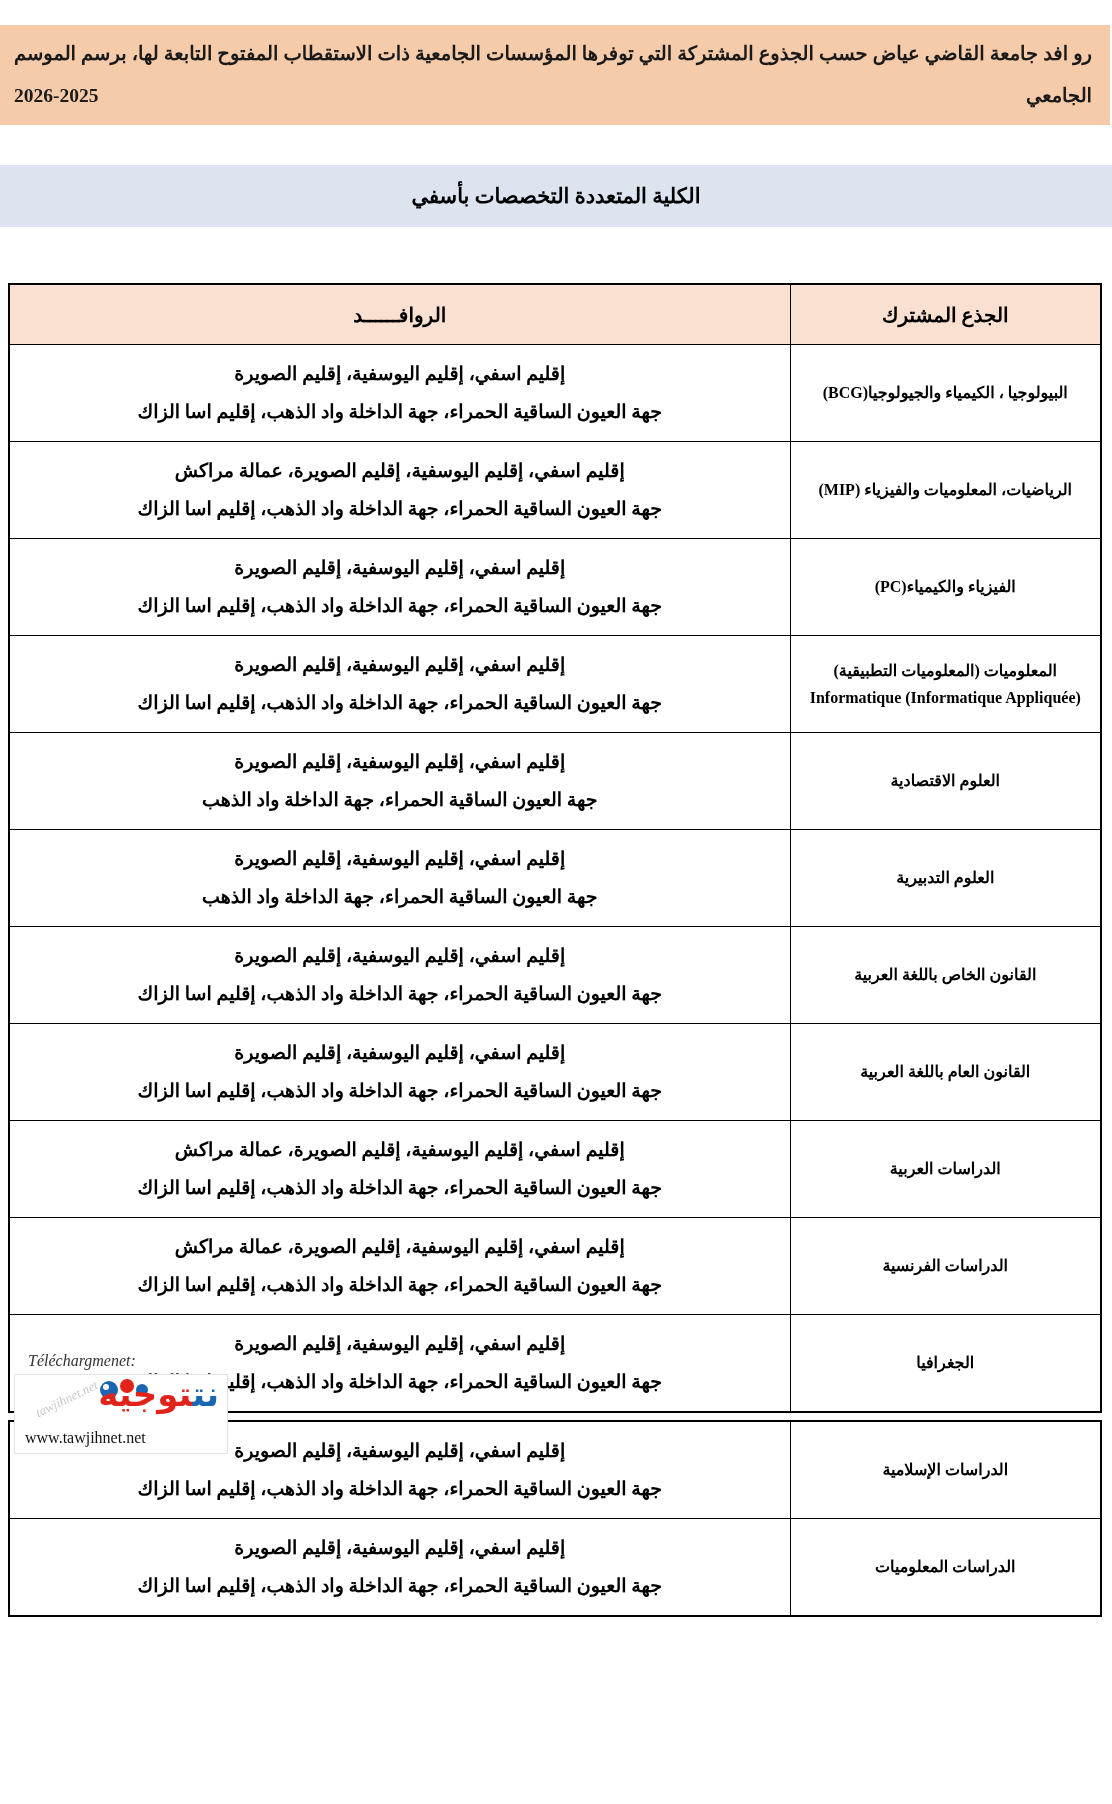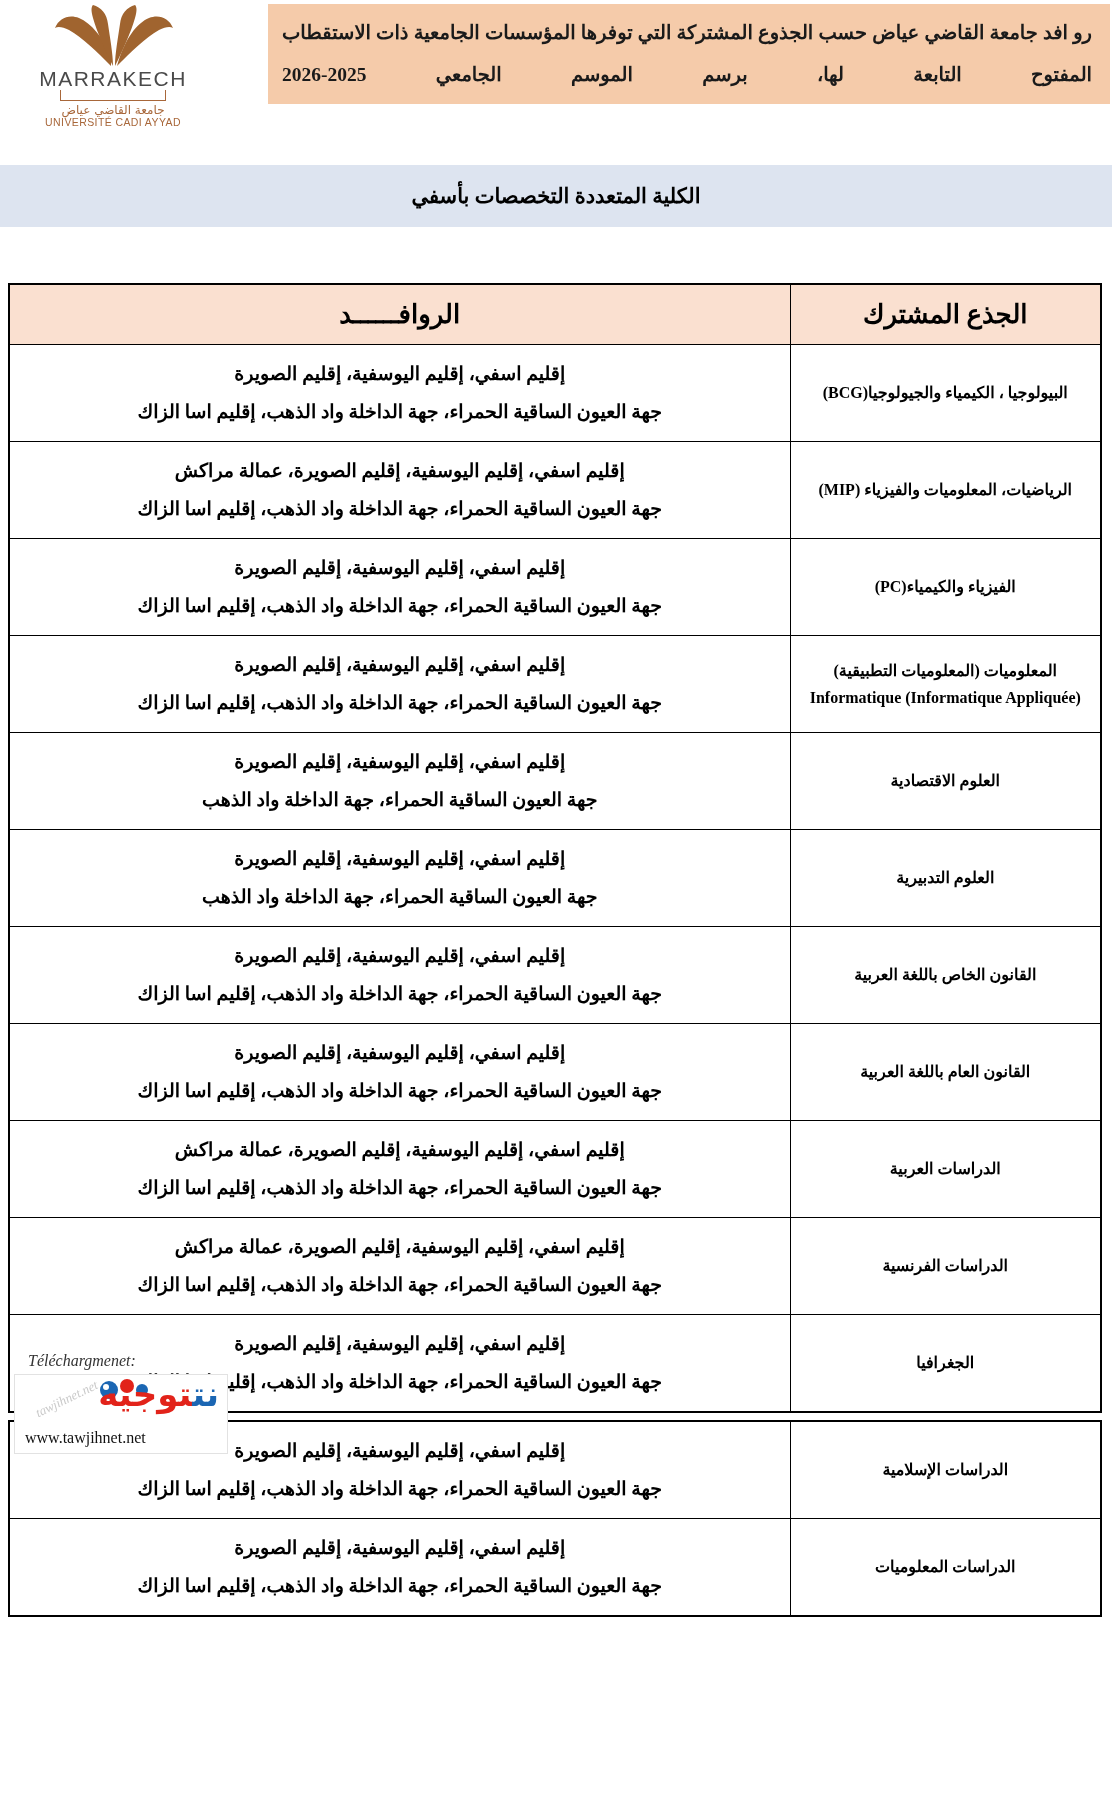--- a/index.html
+++ b/index.html
@@ -8,21 +8,21 @@
     background:#ffffff;
     font-family:"Liberation Serif", serif;
     color:#000000;
     position:relative;
   }
   .page{width:1112px;position:relative;}
 
   
   .header{
     display:flex;
-    align-items:flex-start;
+    align-items:flex-end;
     height:131px;
     box-sizing:border-box;
     gap:42px;
   }
   .header-banner{
     background:#f5cbaa;
     flex:1 1 auto;
     display:flex;
     align-items:center;
     justify-content:flex-start;
@@ -103,21 +103,21 @@
     vertical-align:middle;
   }
   table{border:2px solid #000;}
   col.c-stream{width:311px;}
   col.c-branch{width:781px;}
 
   thead th{
     background:#fae0d0;
     height:59px;
     font-weight:bold;
-    font-size:26px;
+    font-size:20px;
     text-align:center;
     direction:rtl;
   }
 
   td.stream{
     text-align:center;
     font-size:16px;
     font-weight:bold;
     direction:rtl;
     padding:8px 6px;
@@ -202,34 +202,20 @@
   }
 </style>
 </head>
 <body>
 
 <div class="page">
 
   <div class="header">
     <div class="header-banner">
       <div class="header-title">رو افد جامعة القاضي عياض حسب الجذوع المشتركة التي توفرها المؤسسات الجامعية ذات الاستقطاب المفتوح التابعة لها، برسم الموسم الجامعي 2025-2026</div>
-    </div>
-    <div class="header-logo">
-      <svg class="logo-fan" viewBox="0 0 120 62">
-        <g fill="#a0642f">
-          <path d="M58 62 C44 48 30 34 16 26 C10 23 5 22 2 24 C6 14 16 10 26 14 C38 19 50 34 58 50 Z"></path>
-          <path d="M60 62 C52 46 44 28 40 14 C38 7 38 3 40 1 C48 3 54 10 55 20 C57 34 60 50 60 62 Z"></path>
-          <path d="M62 62 C62 50 65 34 67 20 C68 10 74 3 82 1 C84 3 84 7 82 14 C78 28 70 46 62 62 Z"></path>
-          <path d="M64 62 C72 34 84 19 96 14 C106 10 116 14 120 24 C117 22 112 23 106 26 C92 34 78 48 64 62 Z"></path>
-        </g>
-      </svg>
-      <div class="logo-word">MARRAKECH</div>
-      <div class="logo-rule"></div>
-      <div class="logo-ar">جامعة القاضي عياض</div>
-      <div class="logo-fr">UNIVERSITÉ CADI AYYAD</div>
     </div>
   </div>
 
   <div class="faculty-bar">
     <span>الكلية المتعددة التخصصات بأسفي</span>
   </div>
 
   <div class="table-wrap">
 
     <table class="first">

